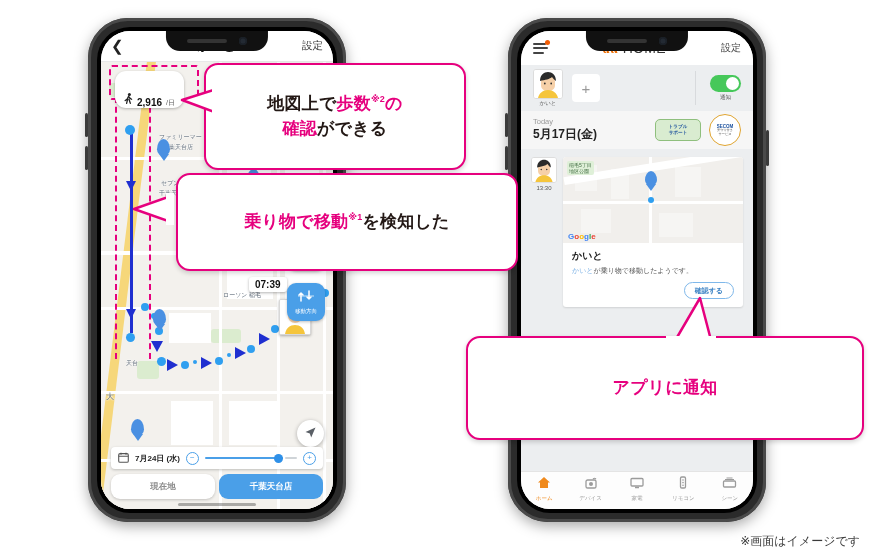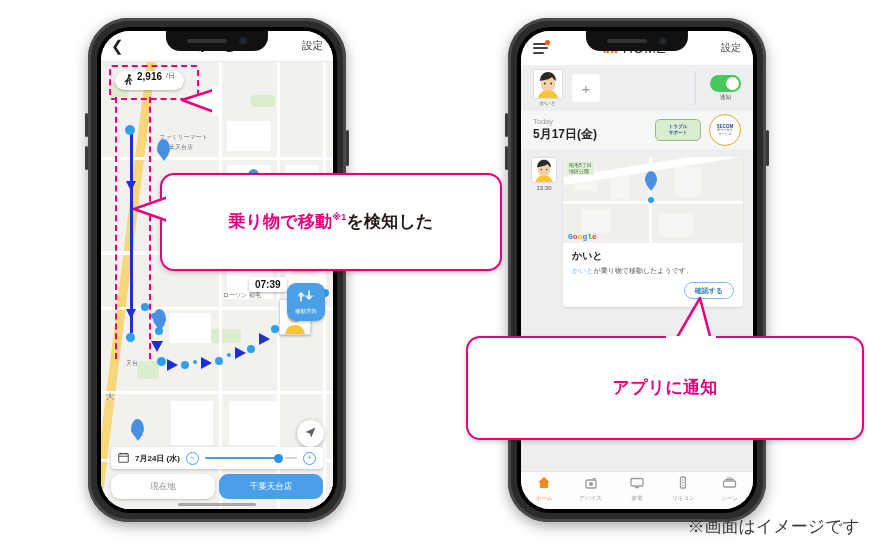--- a/index.html
+++ b/index.html
@@ -37,21 +37,21 @@
   
   .map{position:absolute;left:0;right:0;top:30px;bottom:0;background:#f2f0ec;overflow:hidden;}
   .map .blk{position:absolute;background:#ffffff;}
   .map .grn{position:absolute;background:#dbeccf;border-radius:3px;}
   .map .road{position:absolute;background:#ffffff;}
   .map .hiway{position:absolute;background:#f6d77a;}
   .map .mlabel{position:absolute;font-size:6px;color:#5b6876;white-space:nowrap;
         text-shadow:0 0 2px #fff,0 0 2px #fff,0 0 2px #fff;}
 
   .steps{position:absolute;left:14px;top:10px;background:#fff;border-radius:11px;
-        height:19px;display:flex;align-items:flex-start;gap:4px;padding:0 9px;
+        height:37px;display:flex;align-items:flex-end;gap:4px;padding:0 9px;
         box-shadow:0 1px 3px rgba(0,0,0,.28);z-index:12;}
   .steps .n{font-size:10px;font-weight:700;color:#111;}
   .steps .u{font-size:7px;color:#555;}
   .dashbox{position:absolute;left:8px;top:4px;width:86px;height:31px;
         border:2px dashed #e6007e;border-radius:3px;z-index:11;}
   .dashline{position:absolute;border-left:2px dashed #e6007e;z-index:11;}
 
   .timebadge{position:absolute;background:#fff;border-radius:3px;padding:2px 6px;
         font-size:10px;font-weight:700;color:#111;box-shadow:0 1px 3px rgba(0,0,0,.3);z-index:13;}
   .avatarpin{position:absolute;width:30px;height:34px;background:#fff;border:1.5px solid #d8d8d8;
@@ -79,21 +79,21 @@
   .datebar .dtxt{font-size:8px;font-weight:700;color:#222;white-space:nowrap;}
   .slider{flex:1;position:relative;height:12px;display:flex;align-items:center;}
   .slider .track{position:absolute;left:0;right:14px;height:2.5px;background:#4a9fe8;border-radius:2px;}
   .slider .track2{position:absolute;right:0;width:12px;height:2.5px;background:#cfd4d8;border-radius:2px;}
   .slider .knob{position:absolute;right:14px;width:9px;height:9px;border-radius:50%;background:#2f90e8;}
   .circbtn{width:11px;height:11px;border-radius:50%;border:1.2px solid #4a9fe8;color:#4a9fe8;
         font-size:8px;line-height:9px;text-align:center;flex:none;}
 
   .btnrow{position:absolute;left:10px;right:10px;bottom:10px;height:25px;display:flex;gap:4px;z-index:16;}
   .btnrow div{flex:1;border-radius:9px;display:flex;align-items:center;justify-content:center;
-        font-size:8.5px;font-weight:400;}
+        font-size:8.5px;font-weight:700;}
   .btn-now{background:#fff;color:#8b8b8b;box-shadow:0 1px 3px rgba(0,0,0,.2);}
   .btn-hist{background:#4a9fe8;color:#fff;}
   .homebar{position:absolute;left:50%;transform:translateX(-50%);bottom:3px;width:78px;height:3px;
         background:rgba(0,0,0,.3);border-radius:2px;z-index:18;}
 
   
   .rtop{position:relative;height:34px;background:#fff;display:flex;align-items:center;
         padding:0 12px;z-index:20;}
   .hamb{width:15px;display:flex;flex-direction:column;gap:2.5px;position:relative;}
   .hamb i{display:block;height:2px;background:#444;border-radius:1px;}
@@ -132,21 +132,21 @@
 
   .feed{position:absolute;left:0;right:0;top:118px;bottom:34px;background:#eceef0;padding:8px 10px 0 10px;}
   .feedrow{display:flex;gap:6px;}
   .favcol{display:flex;flex-direction:column;align-items:center;gap:2px;width:26px;flex:none;}
   .favcol .pic{width:24px;height:24px;background:#fff;border:1px solid #ddd;border-radius:3px;overflow:hidden;}
   .favcol .tm{font-size:6px;color:#555;}
   .card{flex:1;background:#fff;border-radius:3px;overflow:hidden;box-shadow:0 1px 2px rgba(0,0,0,.12);}
   .cmap{height:86px;position:relative;background:#f1efec;overflow:hidden;}
   .cmap .cblk{position:absolute;background:#fff;}
   .cmap .croad{position:absolute;background:#fff;}
-  .gtag{position:absolute;left:5px;bottom:2px;font-size:8px;font-weight:700;font-family:Liberation Mono, monospace;}
+  .gtag{position:absolute;left:5px;bottom:2px;font-size:8px;font-weight:700;}
   .cbody{padding:6px 9px 8px 9px;}
   .cbody .ct{font-size:10px;font-weight:700;color:#222;}
   .cbody .cs{font-size:7px;color:#555;margin-top:3px;}
   .cbody .cs .nm{color:#7fb3e6;}
   .cbtnrow{display:flex;justify-content:flex-end;margin-top:6px;}
   .cbtn{border:1px solid #7fb8ea;color:#3b82c4;border-radius:10px;font-size:7px;
         padding:2.5px 10px;font-weight:700;}
   .cplace{font-size:5px;color:#3f6b3f;background:#dff0d8;border-radius:2px;padding:1px 2px;
         position:absolute;left:4px;top:4px;line-height:1.2;}
 
@@ -158,21 +158,21 @@
 
   
   .callout{position:absolute;background:#fff;border:2.5px solid #e6007e;border-radius:14px;
         box-shadow:0 2px 5px rgba(0,0,0,.18);z-index:60;display:flex;align-items:center;
         justify-content:center;text-align:center;padding:9px 14px;}
   .callout .ln{font-size:17px;font-weight:700;color:#231815;line-height:1.45;letter-spacing:.2px;}
   .callout .pk{color:#e6007e;}
   .callout .sup{font-size:9px;vertical-align:super;}
   .tail{position:absolute;z-index:61;}
 
-  .footnote{position:absolute;right:10px;bottom:20px;font-size:17px;color:#3a3a3a;z-index:70;font-family:Liberation Mono, monospace;}
+  .footnote{position:absolute;right:10px;bottom:8px;font-size:12px;color:#3a3a3a;z-index:70;}
 </style>
 </head>
 <body>
 
 <div class="stage">
 
   <div class="phone" id="phoneLeft">
     <div class="side-btn" style="left:-3px;top:95px;width:3px;height:24px;"></div>
     <div class="side-btn" style="left:-3px;top:128px;width:3px;height:24px;"></div>
     <div class="side-btn" style="right:-3px;top:112px;width:3px;height:36px;"></div>
@@ -498,26 +498,36 @@
           </div>
         </div>
       </div>
     </div>
   </div>
 
   <svg class="tail" style="left:176px;top:84px;width:44px;height:40px;" viewBox="0 0 44 40">
     <path d="M44 4 L6 16 L44 30" fill="#fff" stroke="#e6007e" stroke-width="2.5" stroke-linejoin="round"></path>
     <rect x="36" y="2" width="10" height="30" fill="#fff"></rect>
   </svg>
+  <div class="callout" id="callout1" style="left:204px;top:63px;width:230px;height:85px;">
+    <div>
+      <div class="ln">
+        <span>地図上で</span><span class="pk">歩数</span><span class="pk sup">※2</span><span class="pk">の</span>
+      </div>
+      <div class="ln">
+        <span class="pk">確認</span><span>ができる</span>
+      </div>
+    </div>
+  </div>
 
   <svg class="tail" style="left:128px;top:190px;width:46px;height:42px;" viewBox="0 0 46 42">
     <path d="M46 5 L6 19 L46 33" fill="#fff" stroke="#e6007e" stroke-width="2.5" stroke-linejoin="round"></path>
     <rect x="38" y="3" width="10" height="32" fill="#fff"></rect>
   </svg>
-  <div class="callout" id="callout2" style="left:160px;top:173px;width:310px;height:76px;">
+  <div class="callout" id="callout2" style="left:176px;top:173px;width:310px;height:76px;">
     <div>
       <div class="ln">
         <span class="pk">乗り物で移動</span><span class="pk sup">※1</span><span>を検知した</span>
       </div>
     </div>
   </div>
 
   <svg class="tail" style="left:656px;top:296px;width:60px;height:50px;" viewBox="0 0 60 50">
     <path d="M16 50 L44 2 L56 48" fill="#fff" stroke="#e6007e" stroke-width="2.5" stroke-linejoin="round"></path>
     <rect x="10" y="40" width="52" height="12" fill="#fff"></rect>

